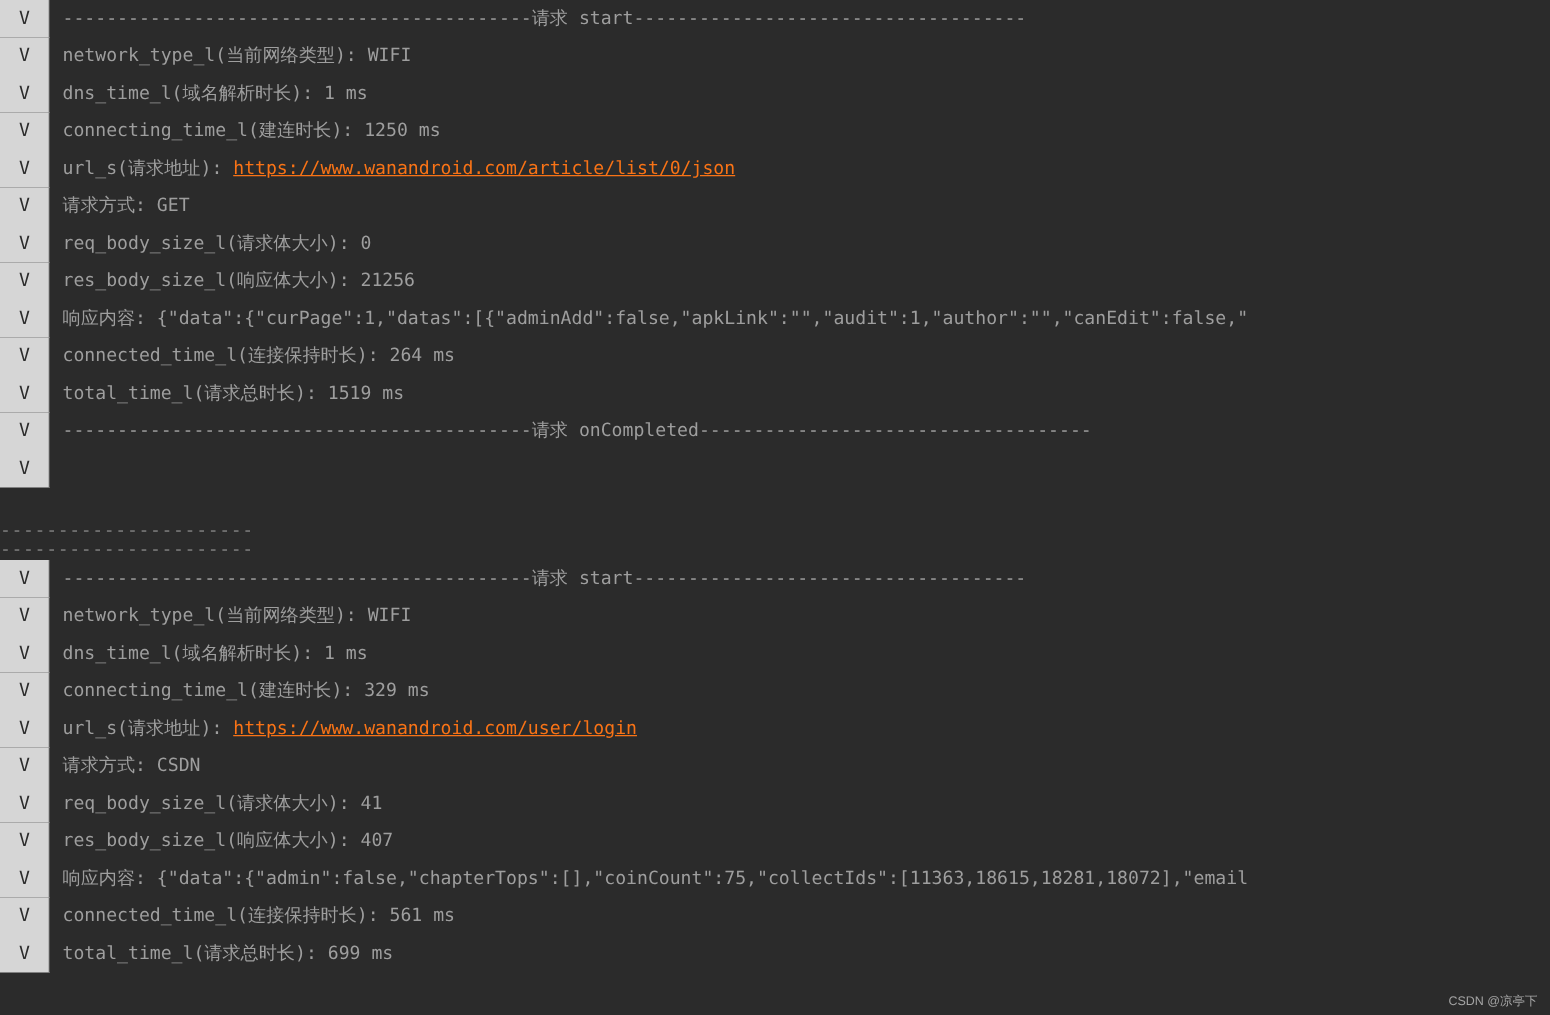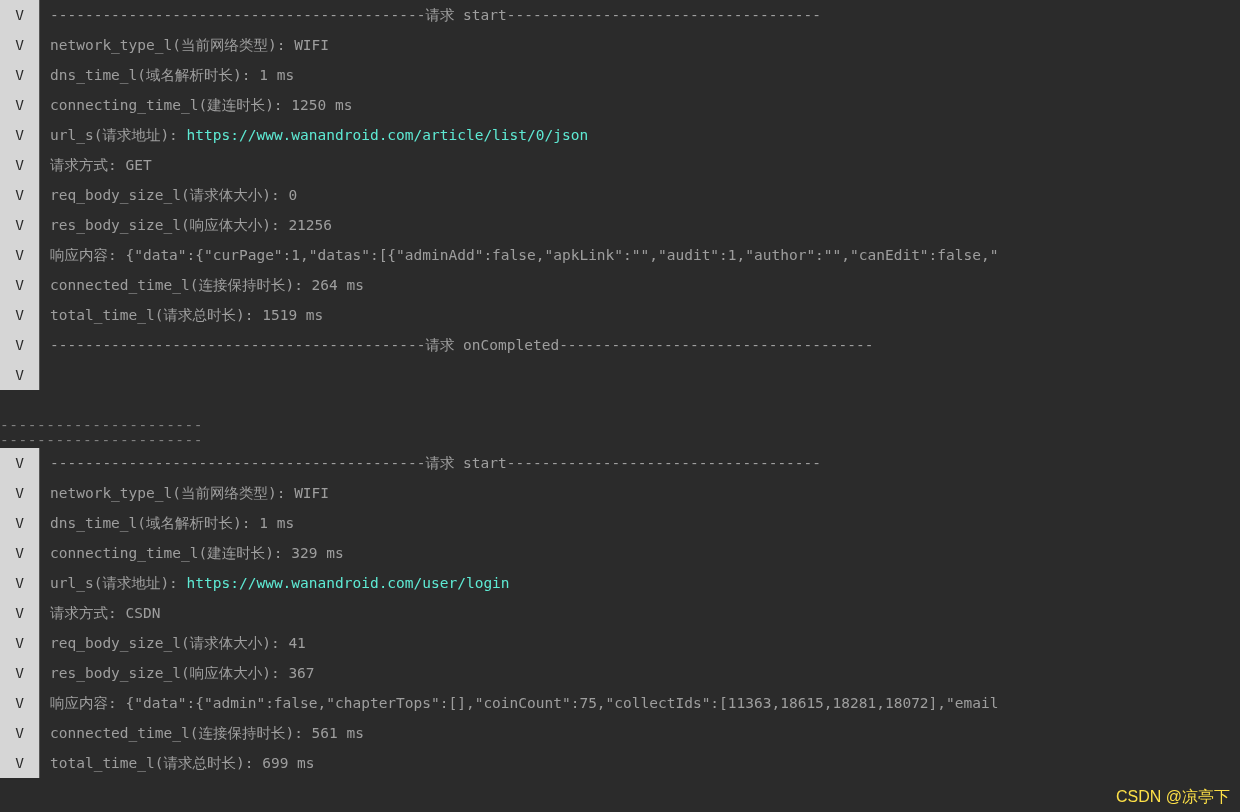--- a/index.html
+++ b/index.html
@@ -37,39 +37,40 @@
     font-weight: 500;
     border-right: 1px solid #555;
   }
   .msg-cell {
     padding-left: 10px;
     color: #9e9e9e;
     flex: 1 1 auto;
     overflow: hidden;
   }
   .link {
-    color: #5eead4;
+    color: #f97316;
+    text-decoration: underline;
     cursor: pointer;
   }
   .sep-line {
     color: #808080;
     padding-left: 0px;
     height: 15px;
     line-height: 15px;
     letter-spacing: 0.5px;
   }
   .spacer {
     height: 28px;
   }
   .watermark {
     position: absolute;
     bottom: 4px;
     right: 10px;
-    font-size: 16px;
-    color: #fde047;
+    font-size: 10px;
+    color: #a3a3a3;
     font-family: sans-serif;
   }
 </style>
 </head>
 <body>
 
 <div class="log-block">
 
   <div class="log-line">
     <div class="level-cell">V</div>
@@ -173,21 +174,21 @@
     <div class="msg-cell"><span>请求方式: </span><span>CSDN</span></div>
   </div>
 
   <div class="log-line">
     <div class="level-cell">V</div>
     <div class="msg-cell"><span>req_body_size_l(请求体大小): </span><span>41</span></div>
   </div>
 
   <div class="log-line">
     <div class="level-cell">V</div>
-    <div class="msg-cell"><span>res_body_size_l(响应体大小): </span><span>367</span></div>
+    <div class="msg-cell"><span>res_body_size_l(响应体大小): </span><span>407</span></div>
   </div>
 
   <div class="log-line">
     <div class="level-cell">V</div>
     <div class="msg-cell"><span>响应内容: </span><span>{"data":{"admin":false,"chapterTops":[],"coinCount":75,"collectIds":[11363,18615,18281,18072],"email</span></div>
   </div>
 
   <div class="log-line">
     <div class="level-cell">V</div>
     <div class="msg-cell"><span>connected_time_l(连接保持时长): </span><span>561 ms</span></div>

